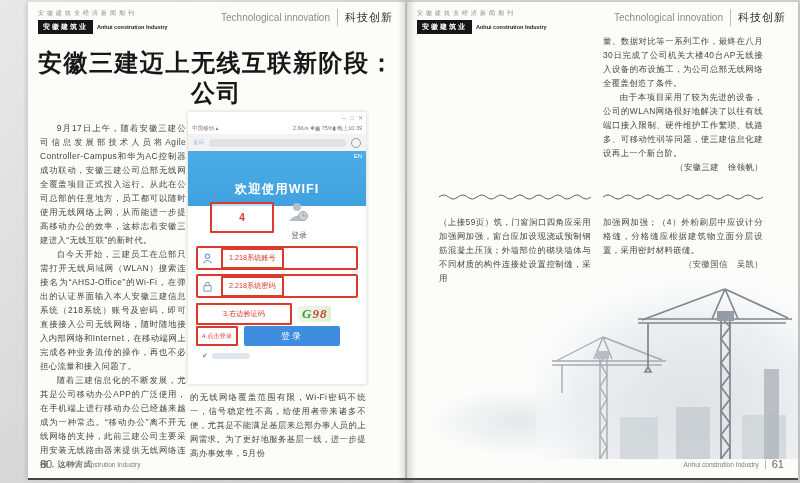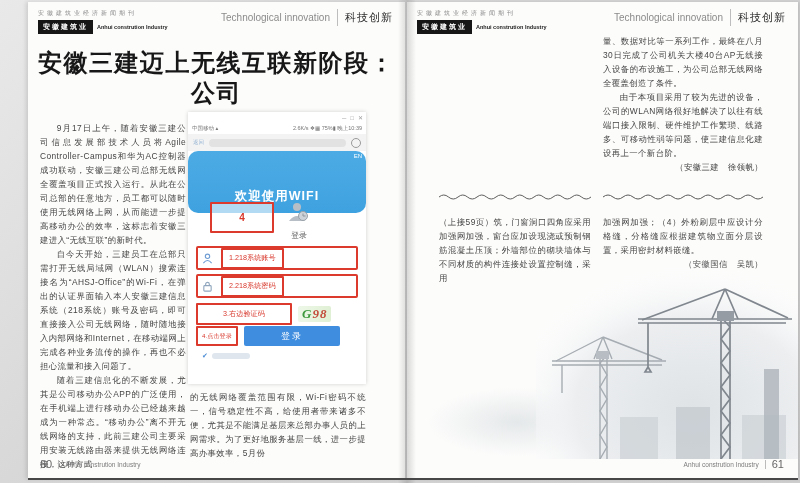--- a/index.html
+++ b/index.html
@@ -39,21 +39,21 @@
   .phone{position:absolute;left:160px;top:110px;width:178px;height:272px;background:#fff;
          box-shadow:0 0 4px rgba(0,0,0,.18);font-family:"Liberation Sans",sans-serif;}
   .ph-titlebar{height:11px;display:flex;justify-content:flex-end;align-items:center;gap:4px;
                padding:0 3px;font-size:6px;color:#9a9a9a;}
   .ph-status{height:11px;display:flex;justify-content:space-between;align-items:center;padding:0 4px;
              font-size:5.5px;color:#777;}
   .ph-nav{height:17px;background:#f3f3f3;display:flex;align-items:center;gap:5px;padding:0 5px;}
   .ph-nav .back{font-size:5.5px;color:#9db9d6;}
   .ph-nav .pill{flex:1;height:8px;background:#e2e2e2;border-radius:4px;}
   .ph-nav .reload{width:8px;height:8px;border:1px solid #9a9a9a;border-radius:50%;}
-  .ph-banner{height:62px;background:linear-gradient(#4cabe4,#3fa2e0);position:relative;color:#fff;border-radius:10px;}
+  .ph-banner{height:55px;background:linear-gradient(#4cabe4,#3fa2e0);position:relative;color:#fff;}
   .ph-banner .en{position:absolute;top:2px;right:4px;font-size:6px;}
   .ph-banner .t{position:absolute;left:0;right:0;bottom:8px;text-align:center;font-size:12.5px;font-weight:bold;letter-spacing:1px;}
   .redbox{border:2px solid #dc3a2d;color:#d8372b;display:flex;align-items:center;justify-content:center;border-radius:1px;background:rgba(255,255,255,.6);}
   .stepbig{position:absolute;left:22px;top:90px;width:60px;height:27px;font-size:10px;font-weight:bold;}
   .avatar{position:absolute;left:98px;top:88px;}
   .loginlab{position:absolute;left:86px;top:118px;width:50px;text-align:center;font-size:8px;color:#666;}
   .field{position:absolute;left:8px;width:162px;height:24px;border:2px solid #dc3a2d;border-radius:2px;
          display:flex;align-items:center;gap:8px;padding:0 4px;box-sizing:border-box;background:#fff;}
   .field .note{height:17px;font-size:7.2px;padding:0 6px;}
   .rowline{position:absolute;left:8px;display:flex;align-items:center;gap:6px;}

